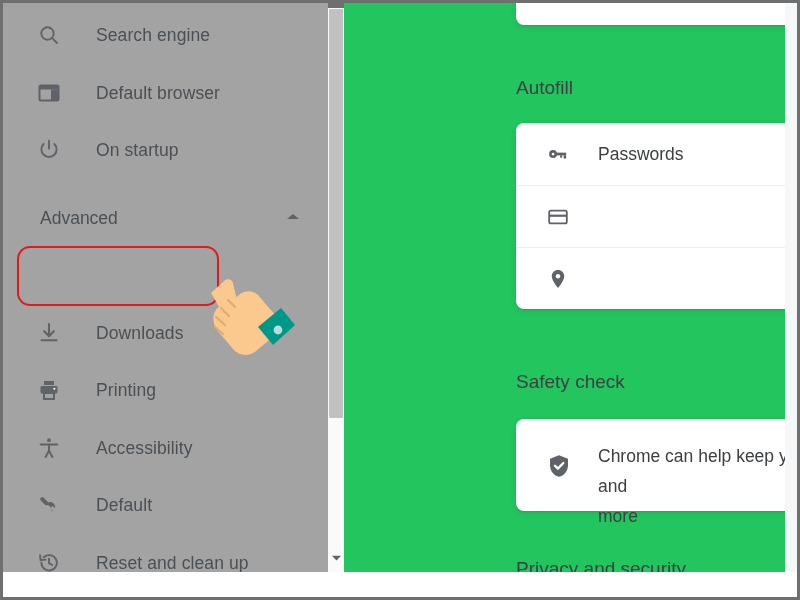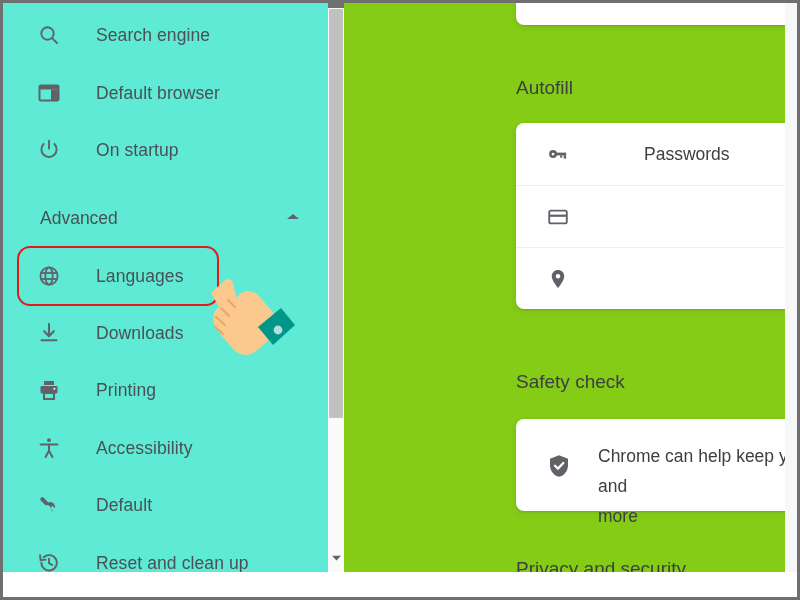--- a/index.html
+++ b/index.html
@@ -30,21 +30,21 @@
     height: 28px;
     background: #ffffff;
   }
 
   
   #sidebar {
     position: absolute;
     left: 0; top: 0;
     width: 325px;
     height: 569px;
-    background: #5eead4;
+    background: #a3a3a3;
     overflow: hidden;
   }
 
   .nav-item {
     position: absolute;
     left: 0;
     width: 325px;
     height: 48px;
     display: flex;
     align-items: center;
@@ -135,21 +135,21 @@
     left: 0; top: 0;
     width: 16px; height: 5px;
     background: #6f6f6f;
   }
 
   
   #content {
     position: absolute;
     left: 341px; top: 0;
     right: 12px; height: 569px;
-    background: #84cc16;
+    background: #22c55e;
     overflow: hidden;
   }
 
   .section-title {
     position: absolute;
     left: 172px;
     font-size: 19px;
     color: #3c4043;
     white-space: nowrap;
   }
@@ -179,21 +179,20 @@
     display: flex;
     align-items: center;
     justify-content: center;
   }
   .row-label {
     position: absolute;
     left: 82px;
     font-size: 17.5px;
     color: #3c4043;
     white-space: nowrap;
-    margin-left: 46px;
   }
 
   
   #top-card {
     position: absolute;
     left: 172px; top: -40px;
     width: 520px; height: 62px;
     background: #ffffff;
     border-radius: 8px;
     box-shadow: 0 1px 2px rgba(60,64,67,0.18), 0 2px 6px rgba(60,64,67,0.10);
@@ -283,31 +282,20 @@
 
     <div id="advanced-row">
       <span id="advanced-label">Advanced</span>
       <span id="advanced-chevron">
         <svg width="16" height="12" viewBox="0 0 16 12">
           <path d="M2 8 L8 3 L14 8 Z" fill="#5f6368"></path>
         </svg>
       </span>
     </div>
 
-    <div class="nav-item" style="top:249px">
-      <span class="nav-icon">
-        <svg width="24" height="24" viewBox="0 0 24 24" fill="none" stroke="#5f6368" stroke-width="1.8">
-          <circle cx="12" cy="12" r="8.6"></circle>
-          <ellipse cx="12" cy="12" rx="3.7" ry="8.6"></ellipse>
-          <line x1="3.6" y1="9" x2="20.4" y2="9"></line>
-          <line x1="3.6" y1="15" x2="20.4" y2="15"></line>
-        </svg>
-      </span>
-      <span class="nav-label">Languages</span>
-    </div>
 
     <div class="nav-item" style="top:306px">
       <span class="nav-icon">
         <svg width="24" height="24" viewBox="0 0 24 24">
           <path d="M12 3 L12 13.5 M7.2 10.2 L12 15.2 L16.8 10.2" fill="none" stroke="#5f6368" stroke-width="2.1" stroke-linecap="round" stroke-linejoin="round"></path>
           <line x1="4.5" y1="19.3" x2="19.5" y2="19.3" stroke="#5f6368" stroke-width="2.1" stroke-linecap="round"></line>
         </svg>
       </span>
       <span class="nav-label">Downloads</span>
     </div>

